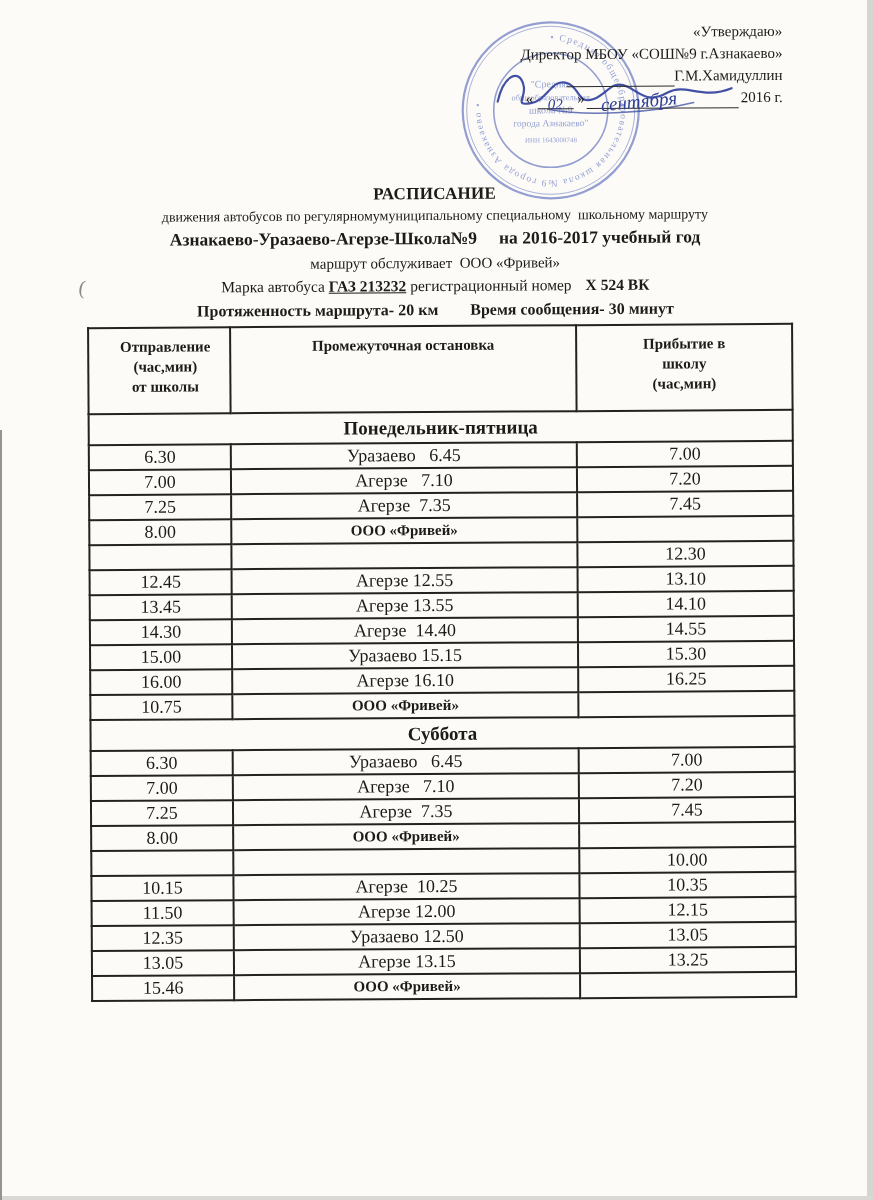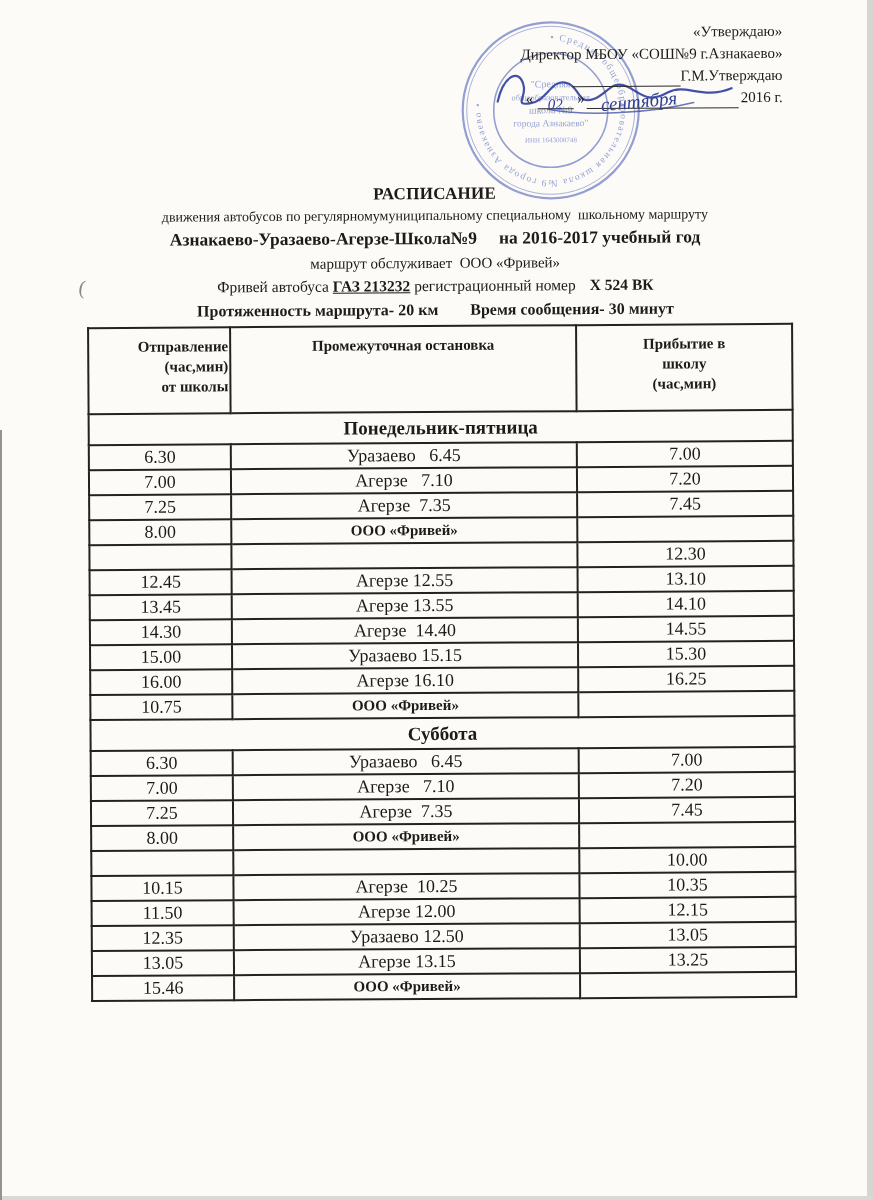--- a/index.html
+++ b/index.html
@@ -51,21 +51,21 @@
   
   table.schedule{position:absolute;left:88px;top:325px;width:704px;
     border-collapse:collapse;table-layout:fixed;
     font-family:"Liberation Serif",serif;color:#1d1b18;}
   .schedule th,.schedule td{border:2px solid #242220;box-sizing:border-box;overflow:hidden;}
   .schedule .col0{width:142px;}
   .schedule .col1{width:346px;}
   .schedule .col2{width:216px;}
   .schedule th{font-size:15px;font-weight:bold;vertical-align:top;
     padding-top:8px;height:86px;line-height:20px;text-align:center;}
-  .schedule th.col0{text-align:right;padding-left:13px;}
+  .schedule th.col0{text-align:center;padding-left:13px;}
   .schedule td.section{font-size:19px;font-weight:bold;text-align:center;height:31px;}
   .schedule td.cell{font-size:18px;text-align:center;height:25px;padding:0;white-space:pre;}
   .schedule td.cell.op{font-size:15px;font-weight:bold;}
 </style>
 </head>
 <body>
 
 <div class="page">
   <div class="tilt">
 
@@ -85,34 +85,34 @@
     </svg>
 
     <svg class="signature" width="250" height="62" viewBox="0 0 250 62">
       <path d="M 8 42 C 14 16 30 8 34 26 C 37 38 24 46 40 44 C 58 42 62 18 78 24 C 90 28 88 46 104 40 C 118 35 122 20 138 28 C 152 35 158 45 178 34 C 196 24 212 42 242 30" fill="none" stroke="#2e3e9b" stroke-width="2.2" stroke-linecap="round" opacity="0.9"></path>
       <path d="M 58 50 C 100 58 162 54 204 44" fill="none" stroke="#2e3e9b" stroke-width="1.5" stroke-linecap="round" opacity="0.7"></path>
     </svg>
 
     <div class="approval">
       <div>«Утверждаю»</div>
       <div>Директор МБОУ «СОШ№9 г.Азнакаево»</div>
-      <div><span class="rule name-rule"></span><span>Г.М.Утверждаю</span></div>
+      <div><span class="rule name-rule"></span><span>Г.М.Хамидуллин</span></div>
       <div>
         <span>«</span><span class="day-slot"><span class="hand day">02</span></span><span>»</span><span class="rule month-rule"><span class="hand monthtext">сентября</span></span><span>2016 г.</span>
       </div>
     </div>
 
     <span class="stray">(</span>
 
     <div class="titles">
       <div class="t-heading">РАСПИСАНИЕ</div>
       <div class="t-sub">движения автобусов по регулярномумуниципальному специальному  школьному маршруту</div>
       <div class="t-route">Азнакаево-Уразаево-Агерзе-Школа№9     на 2016-2017 учебный год</div>
       <div class="t-oper">маршрут обслуживает  ООО «Фривей»</div>
-      <div class="t-bus"><span>Фривей автобуса </span><span class="model">ГАЗ 213232</span><span class="mid"> регистрационный номер</span><span class="num">Х 524 ВК</span></div>
+      <div class="t-bus"><span>Марка автобуса </span><span class="model">ГАЗ 213232</span><span class="mid"> регистрационный номер</span><span class="num">Х 524 ВК</span></div>
       <div class="t-metrics">Протяженность маршрута- 20 км        Время сообщения- 30 минут</div>
     </div>
 
     <table class="schedule">
         <tbody>
           <tr>
             <th class="col0">
               <div>Отправление</div>
               <div>(час,мин)</div>
               <div>от школы</div>

